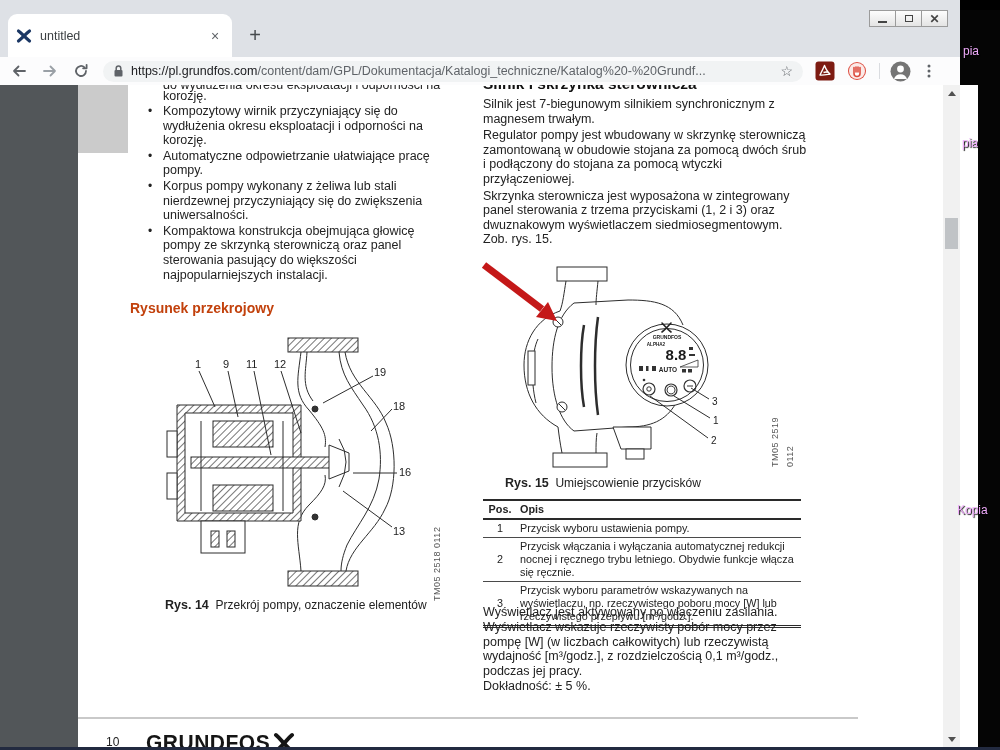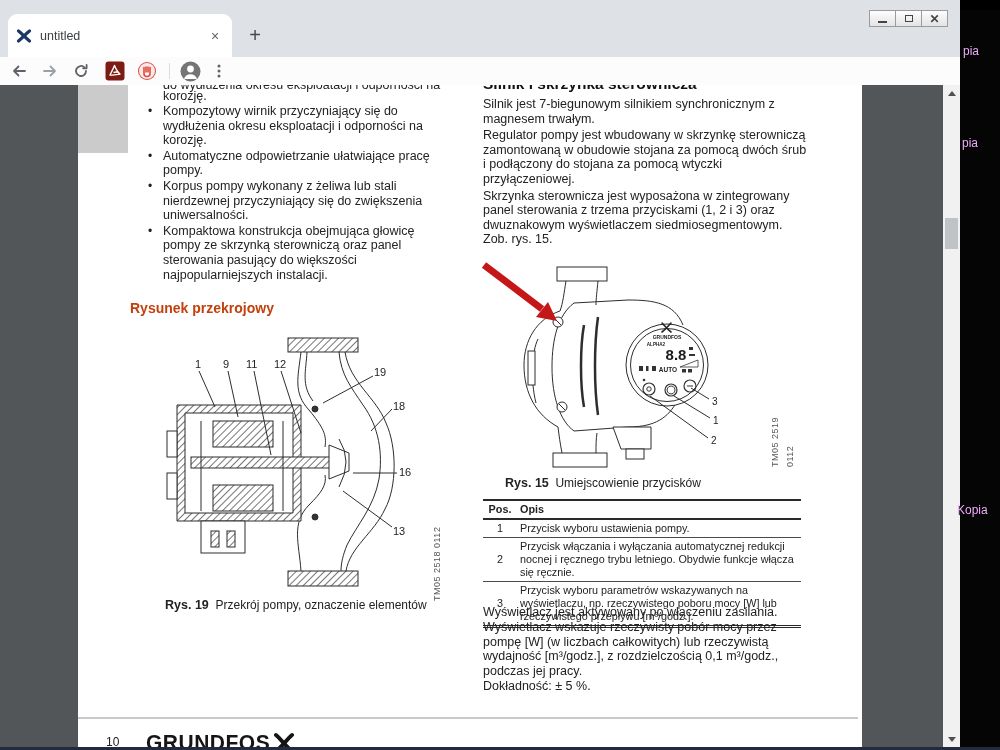--- a/index.html
+++ b/index.html
@@ -25,21 +25,21 @@
   .url{font-size:12.5px;color:#202124;white-space:nowrap;overflow:hidden;margin-left:7px;}
   .url .path{color:#5f6368;}
   .star{margin-left:auto;color:#5f6368;font-size:14px;}
   .ext{margin-left:12px;width:20px;height:20px;flex:0 0 auto;}
   .sep{width:1px;height:16px;background:#dadce0;margin-left:12px;}
   .avatar{margin-left:10px;width:21px;height:21px;}
   .menu3{margin-left:10px;width:16px;height:20px;}
 
   
   .content{position:absolute;left:0;top:85px;width:960px;height:662px;background:#525659;}
-  .page{position:absolute;left:78px;top:0;width:784px;height:662px;background:#fff;overflow:hidden;color:#1c1c1c;}
+  .page{position:absolute;left:78px;top:0;width:900px;height:662px;background:#fff;overflow:hidden;color:#1c1c1c;}
   .gray-block{position:absolute;left:78px;top:0;width:50px;height:68px;background:#cbcbcb;}
   .scrollbar{position:absolute;left:943px;top:0;width:17px;height:662px;background:#f1f1f1;}
   .sb-btn{position:absolute;left:0;width:17px;height:16px;display:flex;align-items:center;justify-content:center;}
   .tri-up{width:0;height:0;border-left:4px solid transparent;border-right:4px solid transparent;border-bottom:5px solid #505050;}
   .tri-dn{width:0;height:0;border-left:4px solid transparent;border-right:4px solid transparent;border-top:5px solid #505050;}
   .sb-thumb{position:absolute;left:2px;top:133px;width:13px;height:31px;background:#c0c3c6;}
 
   
   .doc{font-size:12.5px;line-height:14.6px;color:#222;}
   .clip-line{position:absolute;left:85px;top:-7px;width:290px;white-space:nowrap;}
@@ -124,20 +124,28 @@
         <svg width="16" height="16" viewBox="0 0 16 16">
             <path d="M2,8 H13 M8.5,3.5 L13,8 L8.5,12.5" stroke="#9aa0a6" stroke-width="1.8" fill="none" stroke-linecap="round" stroke-linejoin="round"></path>
           </svg>
       </div>
       <div class="navbtn">
         <svg width="16" height="16" viewBox="0 0 16 16">
             <path d="M13,8 A5,5 0 1 1 11.5,4.4" stroke="#5f6368" stroke-width="1.8" fill="none" stroke-linecap="round"></path>
             <path d="M13.6,1.8 V5.3 H10.1" stroke="#5f6368" stroke-width="1.8" fill="none" stroke-linecap="round" stroke-linejoin="round"></path>
           </svg>
       </div>
+      <div class="omnibox">
+        <svg width="11" height="14" viewBox="0 0 11 14">
+            <rect x="1.5" y="6" width="8" height="6.5" rx="1" fill="#5f6368"></rect>
+            <path d="M3.2,6 V4.2 a2.3,2.3 0 0 1 4.6,0 V6" stroke="#5f6368" stroke-width="1.5" fill="none"></path>
+          </svg>
+        <span class="url"><span>https://pl.grundfos.com</span><span class="path">/content/dam/GPL/Dokumentacja/Katalogi_techniczne/Katalog%20-%20Grundf...</span></span>
+        <span class="star">☆</span>
+      </div>
       <div class="ext">
         <svg width="20" height="20" viewBox="0 0 20 20">
             <rect x="0.5" y="0.5" width="19" height="19" rx="3" fill="#7d1b12"></rect>
             <path d="M5,14 C7,10 8.5,7 9.5,4.5 C10.5,7 12.5,11 15,13 C12,13.5 8,14.5 5,14 Z M8.5,11.5 C10,11 11.5,11 12.5,11.2" fill="none" stroke="#fff" stroke-width="1.4" stroke-linejoin="round"></path>
           </svg>
       </div>
       <div class="ext">
         <svg width="20" height="20" viewBox="0 0 20 20">
             <circle cx="10" cy="10" r="9" fill="#dd4b3e"></circle>
             <circle cx="10" cy="10" r="8" fill="#fbeae8"></circle>
@@ -239,21 +247,21 @@
             <text x="80" y="33">9</text>
             <text x="103" y="33">11</text>
             <text x="131" y="33">12</text>
             <text x="231" y="41">19</text>
             <text x="250" y="75">18</text>
             <text x="256" y="141">16</text>
             <text x="250" y="200">13</text>
           </g>
         </svg>
         <div class="tmcode tm14">TM05 2518 0112</div>
-        <div class="caption cap14"><b>Rys. 19</b>&nbsp; <span>Przekrój pompy, oznaczenie elementów</span></div>
+        <div class="caption cap14"><b>Rys. 14</b>&nbsp; <span>Przekrój pompy, oznaczenie elementów</span></div>
 
         <div class="clip-head">Silnik i skrzynka sterownicza</div>
         <div class="rpars">
           <p>Silnik jest 7-biegunowym silnikiem synchronicznym z magnesem trwałym.</p>
           <p>Regulator pompy jest wbudowany w skrzynkę sterowniczą zamontowaną w obudowie stojana za pomocą dwóch śrub i podłączony do stojana za pomocą wtyczki przyłączeniowej.</p>
           <p>Skrzynka sterownicza jest wyposażona w zintegrowany panel sterowania z trzema przyciskami (1, 2 i 3) oraz dwuznakowym wyświetlaczem siedmiosegmentowym. Zob. rys. 15.</p>
         </div>
 
         <svg class="fig15" viewBox="0 0 250 215">
           <g class="lineart">

